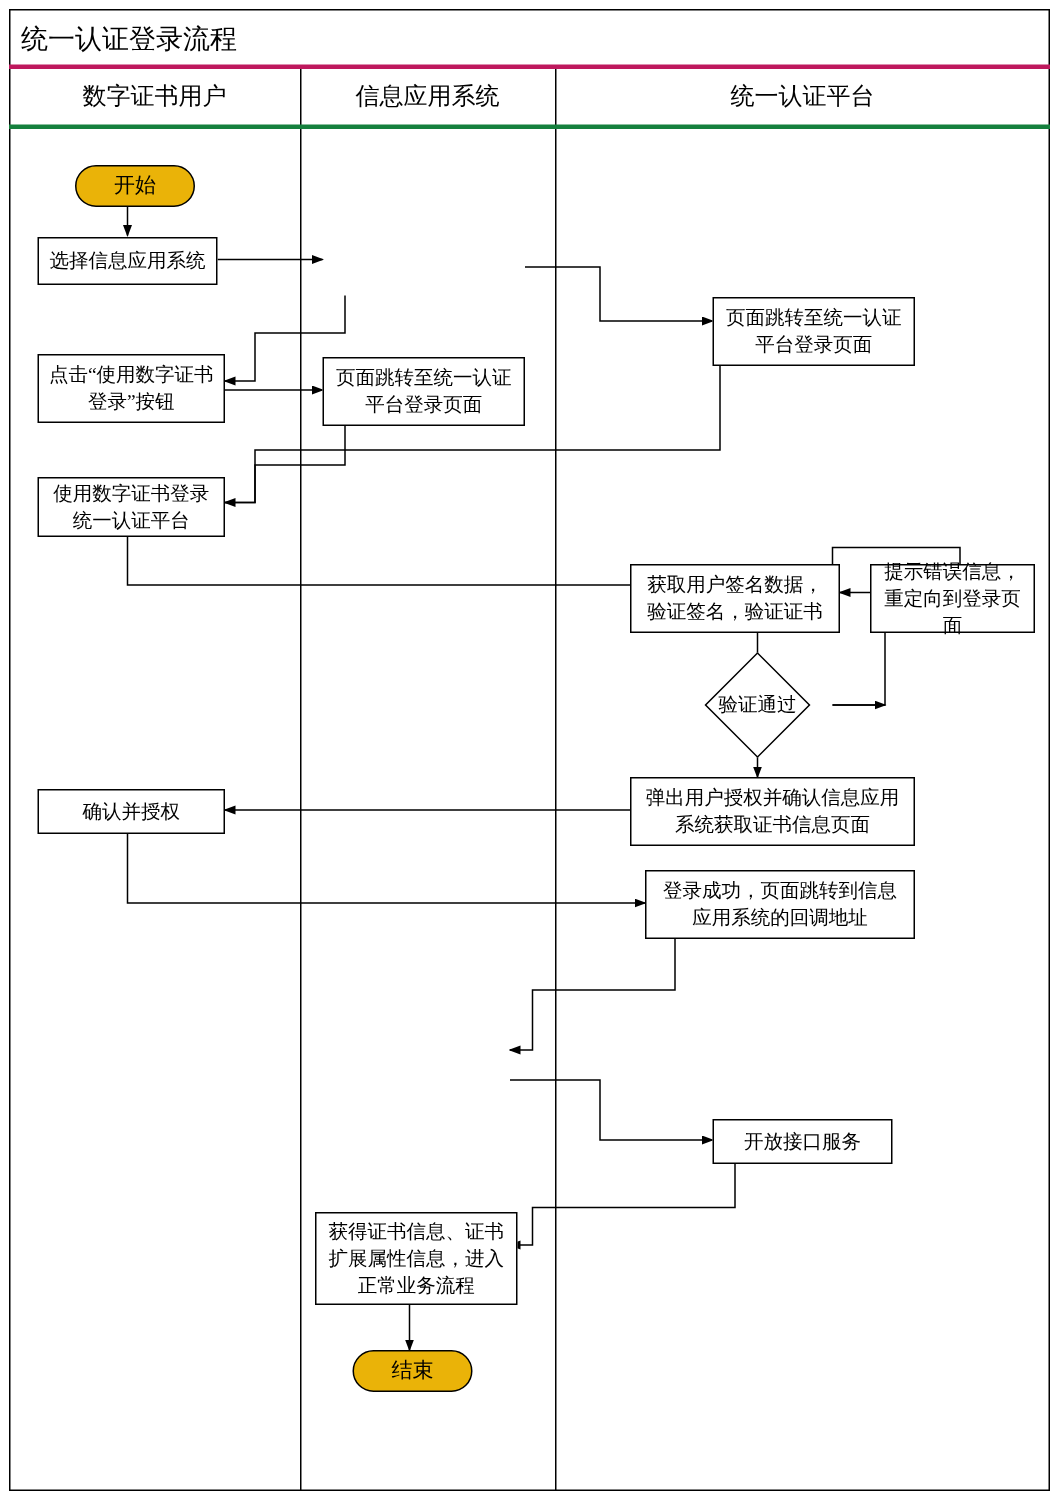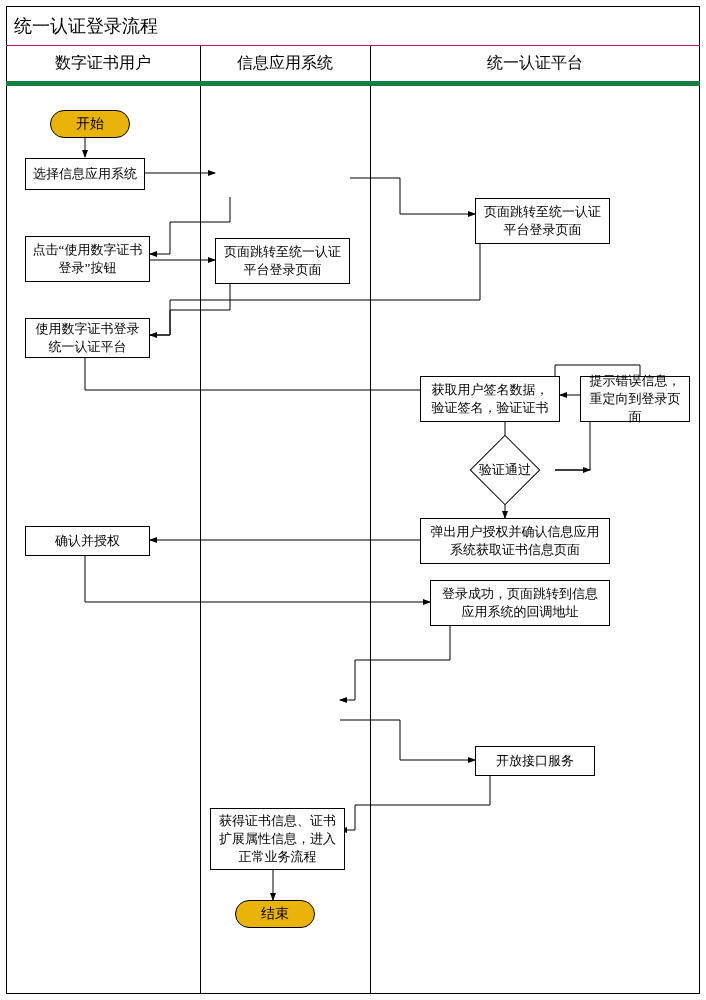--- a/index.html
+++ b/index.html
@@ -26,31 +26,31 @@
     height: 988px;
     border: 1px solid #000;
     box-sizing: border-box;
   }
   .title {
     position: absolute;
     left: 6px;
     top: 6px;
     width: 694px;
     height: 40px;
-    border-bottom: 1px solid #be185d;
+    border-bottom: 3px solid #be185d;
     box-sizing: border-box;
     padding-left: 8px;
     line-height: 40px;
     font-size: 18px;
   }
   .lane-header {
     position: absolute;
     top: 46px;
     height: 40px;
-    border-bottom: 5px solid #15803d;
+    border-bottom: 3px solid #15803d;
     box-sizing: border-box;
     display: flex;
     align-items: center;
     justify-content: center;
     font-size: 16px;
   }
   
   .vline {
     position: absolute;
     top: 46px;

